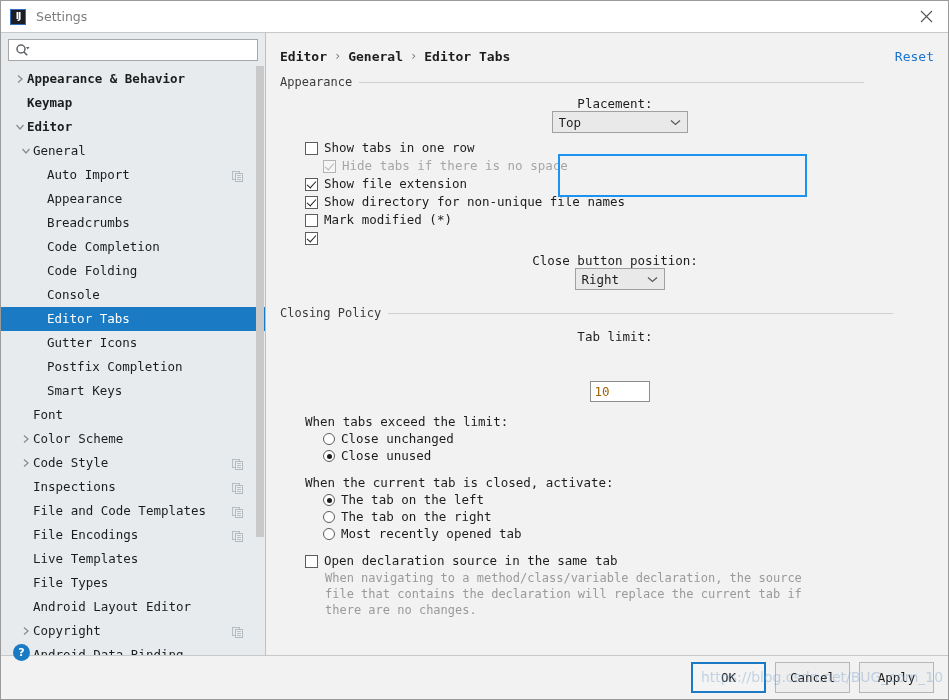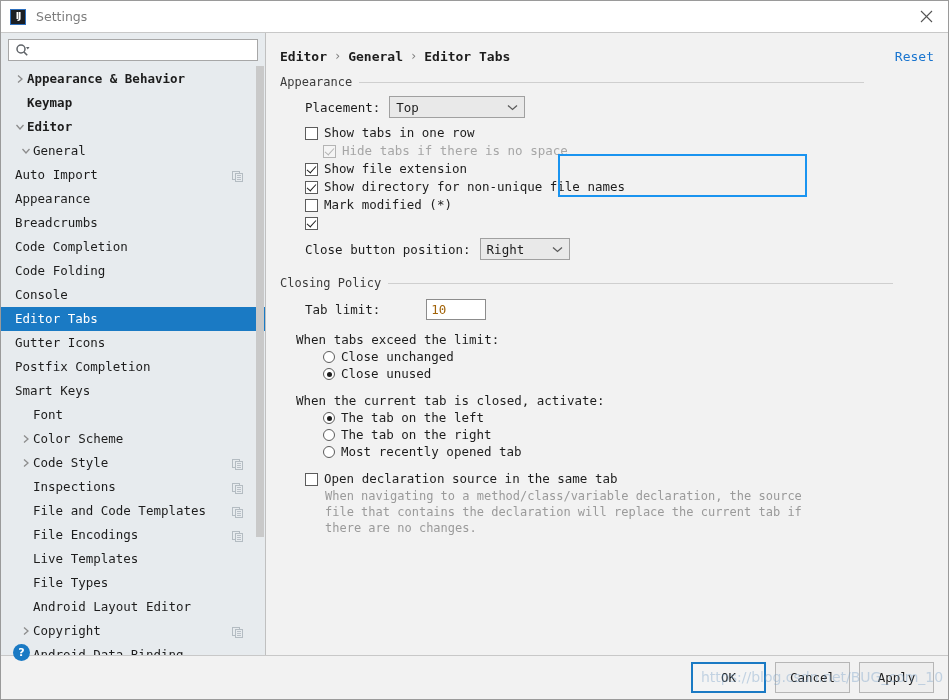--- a/index.html
+++ b/index.html
@@ -118,21 +118,21 @@
   .tree-row .label-txt { line-height: 1; }
   .tree-row.bold .label-txt { font-weight: bold; }
   .copy-ico {
     position: absolute; right: 22px;
     width: 11px; height: 11px;
     opacity: .65;
   }
   
   .lvl0 { padding-left: 12px; }
   .lvl1 { padding-left: 18px; }
-  .lvl2 { }
+  .lvl2 { padding-left: 32px; }
   .lvl1 .arrow, .lvl2 .arrow { }
 
   #tree-scrollbar {
     position: absolute;
     right: 0; top: 0;
     width: 9px;
     background: transparent;
   }
   #tree-thumb {
     position: absolute;
@@ -193,20 +193,21 @@
     background: #cfcfcf;
     max-width: 505px;
   }
 
   .field-row {
     display: flex; align-items: center;
     margin-left: 25px;
     margin-top: 7px;
     font-size: 12.5px;
     color: #1d1d1d;
+    flex-direction: column;
   }
   .field-label { margin-right: 9px; }
 
   select.combo {
     -webkit-appearance: none;
     appearance: none;
     height: 22px;
     border: 1px solid #a0a0a0;
     background: #e9e9e9;
     font-size: 12.5px;
@@ -283,21 +284,21 @@
   }
   .rb.sel::after {
     content: "";
     position: absolute;
     left: 2.5px; top: 2.5px;
     width: 5px; height: 5px;
     border-radius: 50%;
     background: #1d1d1d;
   }
   .sub-caption {
-    margin-left: 16px;
+    margin-left: 25px;
     margin-top: 12px;
     font-size: 12.5px;
     color: #1d1d1d;
   }
   input.numfield {
     width: 60px; height: 21px;
     border: 1px solid #8c8c8c;
     background: #ffffff;
     font-size: 12.5px;
     font-family: "DejaVu Sans Mono", monospace;

